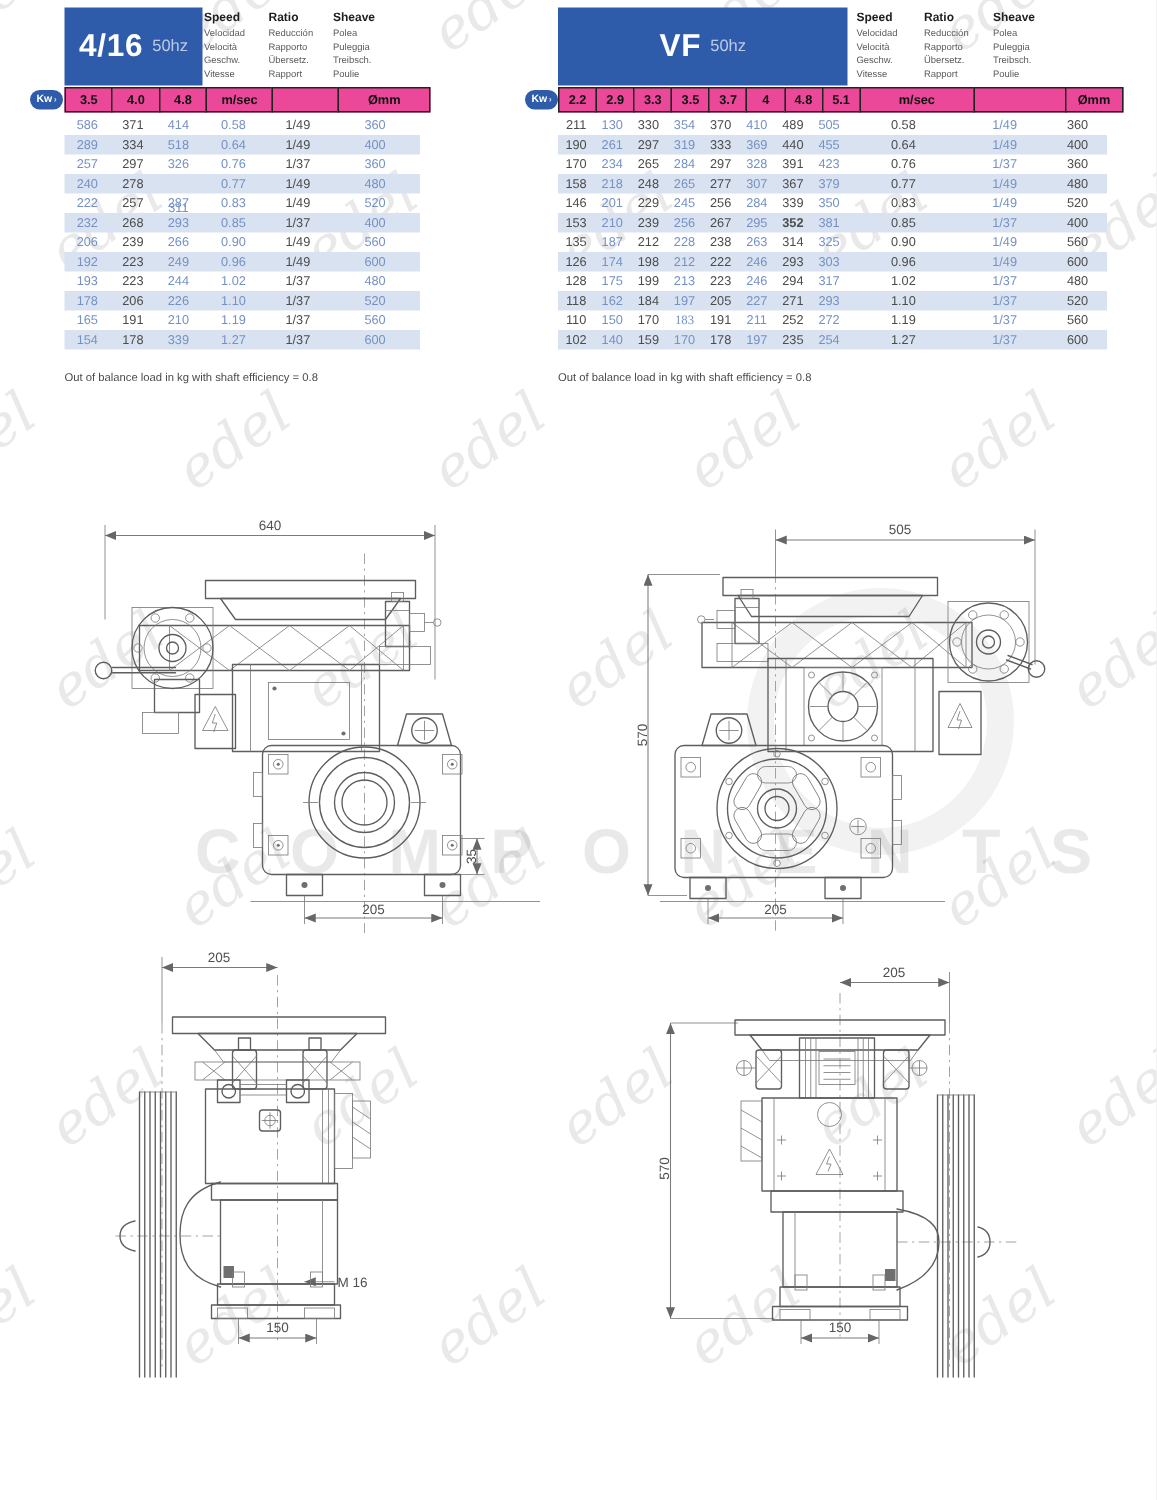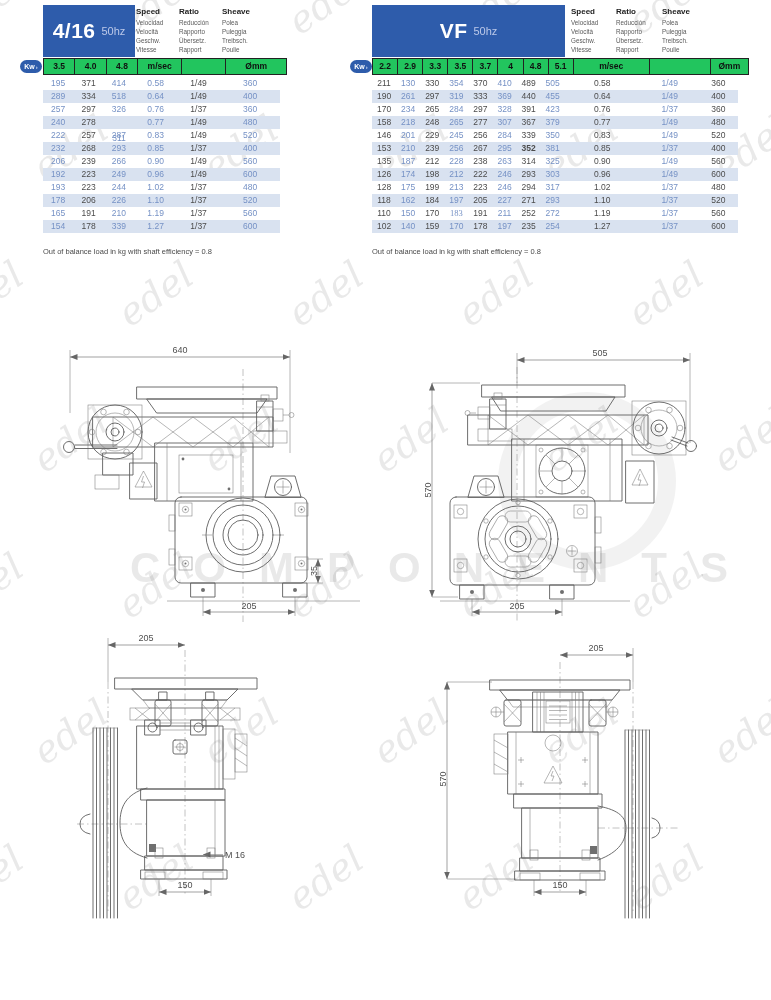--- a/index.html
+++ b/index.html
@@ -33,21 +33,21 @@
   .t-right .hg-speed{left:221px;} .t-right .hg-ratio{left:266px;} .t-right .hg-sheave{left:312px;}
 
   .unit-row{position:absolute;top:52px;left:0;right:0;height:19px;}
   .kw-pill{position:absolute;left:0;top:3px;width:22px;height:13px;background:#2e5cab;
            border-radius:7px;color:#fff;font-size:7px;font-weight:bold;
            display:flex;align-items:center;justify-content:center;gap:1px;}
   .kw-pill .arr{font-size:6px;color:#cfd9f2;}
   .unit-cells{position:absolute;top:1px;display:flex;}
   .t-left .unit-cells{left:23px;} .t-right .unit-cells{left:22px;}
   .ucell{height:15px;line-height:15px;text-align:center;font-weight:bold;font-size:8.5px;
-         color:#101010;background:#22c55e;border:1px solid #222;margin-left:-1px;box-sizing:content-box;}
+         color:#101010;background:#ec4899;border:1px solid #222;margin-left:-1px;box-sizing:content-box;}
   .ucell:first-child{margin-left:0;}
 
   .rows{position:absolute;top:72px;}
   .t-left .rows{left:23px;width:237px;} .t-right .rows{left:22px;width:366px;}
   .row{display:flex;height:13px;}
   .row:nth-child(even){background:#d9e2f0;}
   .cell{height:13px;line-height:13px;text-align:center;font-size:8.5px;}
   .cell.blue{color:#7591c5;} .cell.dark{color:#4c4c4c;}
 
   .note{position:absolute;font-size:7.5px;color:#4a4a4a;white-space:nowrap;}
@@ -146,21 +146,21 @@
           <div class="ucell" style="width: 30.4px;">3.5</div>
           <div class="ucell" style="width: 30.4px;">4.0</div>
           <div class="ucell" style="width: 30.4px;">4.8</div>
           <div class="ucell" style="width: 43px;">m/sec</div>
           <div class="ucell" style="width: 43px;"></div>
           <div class="ucell" style="width: 60px;">Ømm</div>
         </div>
     </div>
     <div class="rows">
         <div class="row">
-          <div class="cell blue" style="width: 30.4px;">195</div>
+          <div class="cell blue" style="width: 30.4px;">586</div>
           <div class="cell dark" style="width: 30.4px;">371</div>
           <div class="cell blue" style="width: 30.4px;">414</div>
           <div class="cell blue" style="width: 43px;">0.58</div>
           <div class="cell dark" style="width: 43px;">1/49</div>
           <div class="cell blue" style="width: 60px;">360</div>
         </div>
         <div class="row">
           <div class="cell blue" style="width: 30.4px;">289</div>
           <div class="cell dark" style="width: 30.4px;">334</div>
           <div class="cell blue" style="width: 30.4px;">518</div>

